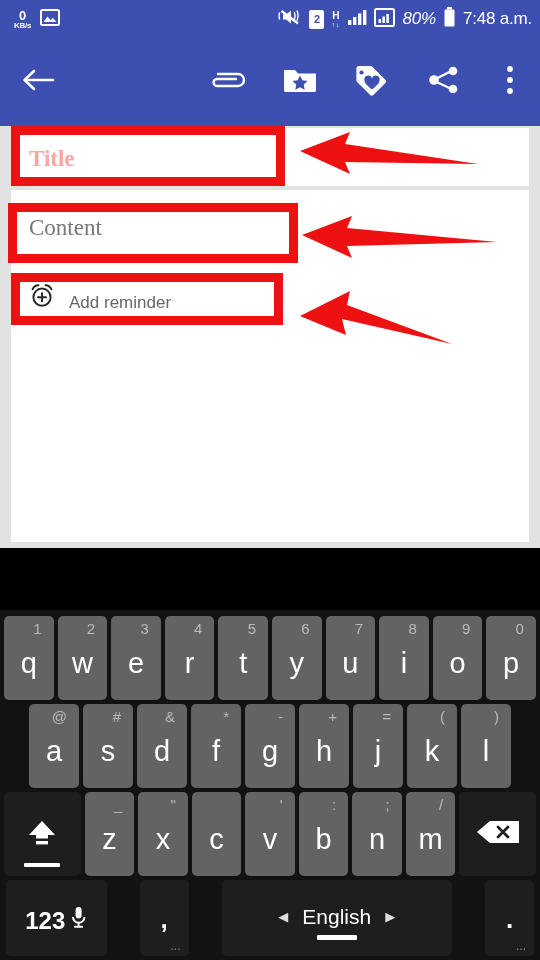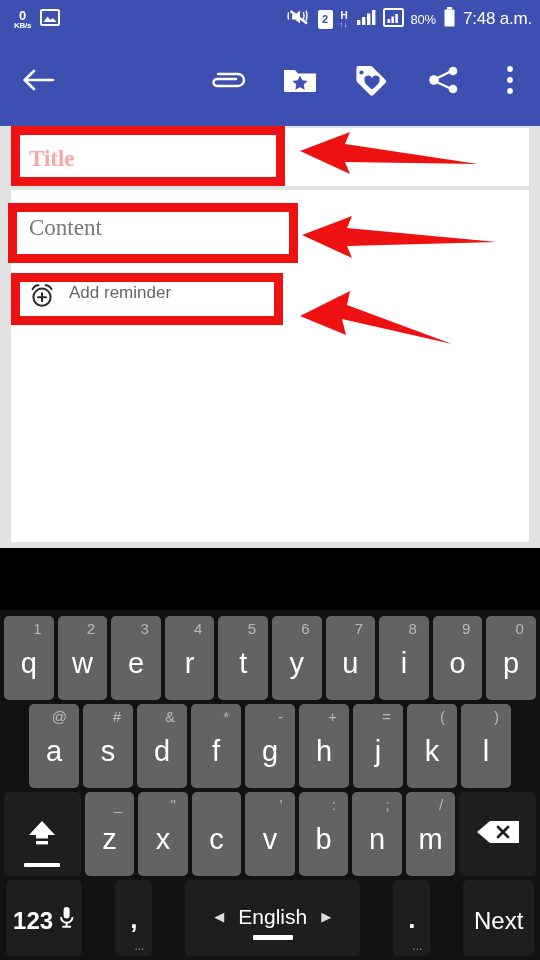--- a/index.html
+++ b/index.html
@@ -17,21 +17,21 @@
     background: #3d4fb0;
     display: flex; align-items: center;
     padding: 0 8px 0 14px;
     color: #fff;
   }
   .sb-left { display: flex; align-items: center; gap: 9px; }
   .net-speed { display: flex; flex-direction: column; align-items: center; line-height: 1; }
   .net-speed .val { font-size: 13px; font-weight: bold; }
   .net-speed .unit { font-size: 8px; font-weight: bold; letter-spacing: -0.3px; }
   .sb-right { margin-left: auto; display: flex; align-items: center; gap: 7px; }
-  .sb-pct { font-size: 13px; letter-spacing: -0.2px; }
+  .sb-pct { font-size: 17px; letter-spacing: -0.2px; font-style: italic; }
   .sb-time { font-size: 17px; letter-spacing: -0.2px; text-align: right; }
   .sim-badge {
     width: 15px; height: 19px; border: 2px solid #fff; border-radius: 2px;
     display: flex; align-items: center; justify-content: center;
     font-size: 11px; font-weight: bold; color: #3d4fb0; background: #fff;
     position: relative;
   }
   .hspa { display: flex; flex-direction: column; align-items: center; line-height: 1; }
   .hspa .h { font-size: 10px; font-weight: bold; }
   .hspa .ar { font-size: 7px; letter-spacing: 1px; }
@@ -63,21 +63,21 @@
     font-size: 23px; color: #fca5a5; font-weight: bold;
     font-family: "Liberation Serif", serif;
   }
   .field-content {
     position: absolute; left: 29px; top: 215px;
     font-size: 23px; color: #777;
     font-family: "Liberation Serif", serif;
   }
   .reminder-row {
     position: absolute; left: 29px; top: 283px;
-    display: flex; align-items: flex-start; gap: 14px;
+    display: flex; align-items: flex-end; gap: 14px;
   }
   .reminder-label { font-size: 17px; color: #666; }
 
   
   .redbox { position: absolute; border: 9px solid #ee1111; }
   .rb1 { left: 11px;  top: 126px; width: 274px; height: 60px; }
   .rb2 { left: 8px;   top: 203px; width: 290px; height: 60px; }
   .rb3 { left: 11px;  top: 273px; width: 272px; height: 52px; }
 
   .arrow-svg { position: absolute; left: 0; top: 0; width: 540px; height: 422px; pointer-events: none; }
@@ -446,19 +446,16 @@
           <span class="car">▶</span>
         </span>
         <span class="space-bar-line"></span>
       </div>
 
       <div class="key fn key-period">
         <span class="comma-main">.</span>
         <span class="dots">...</span>
       </div>
 
-      <div class="key fn key-enter">
-        <span class="enter-label">Next</span>
-      </div>
     </div>
   </div>
 
 </div>
 
 </body></html>

